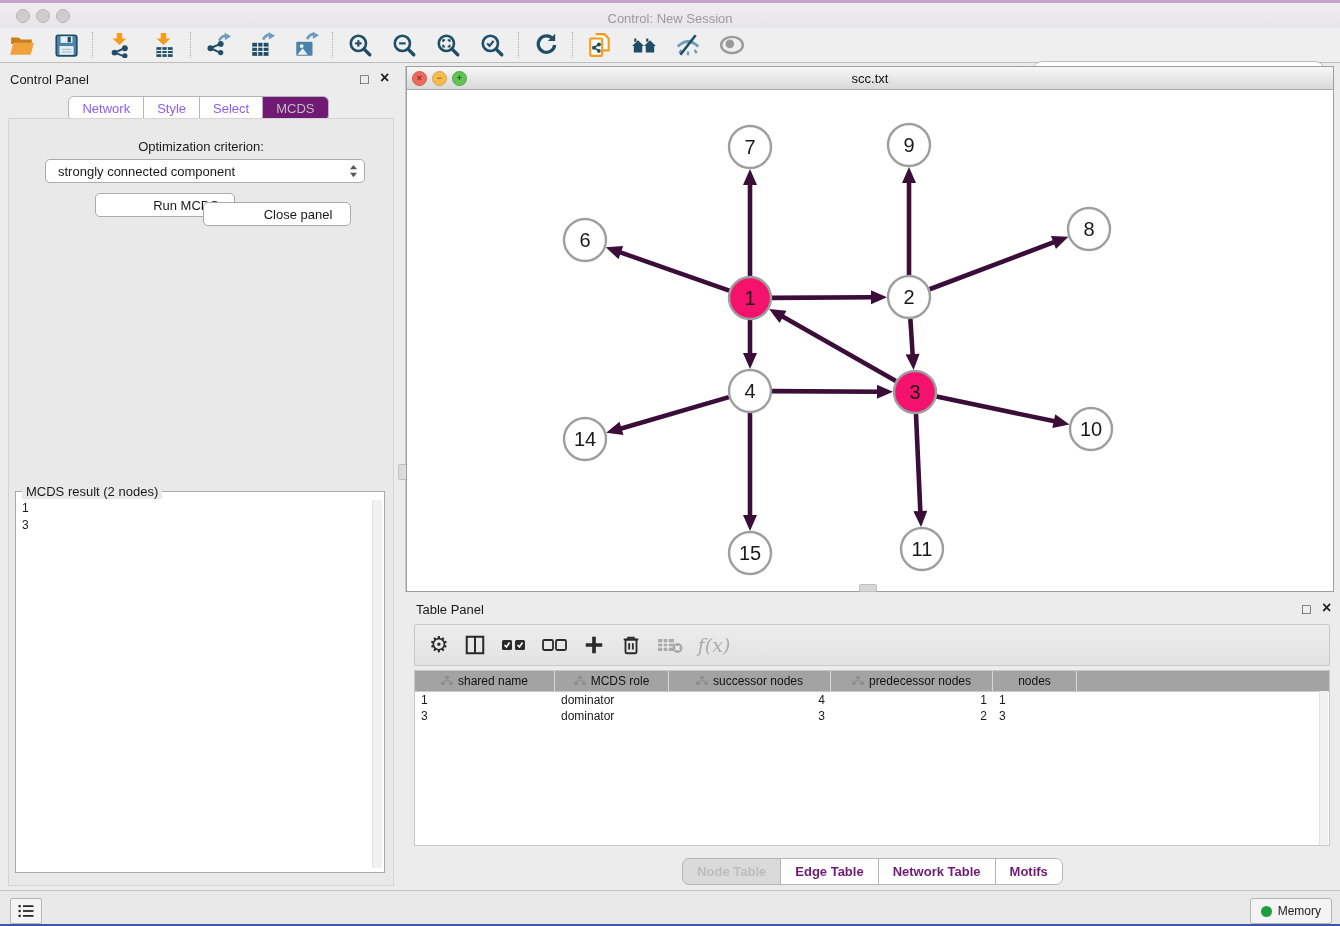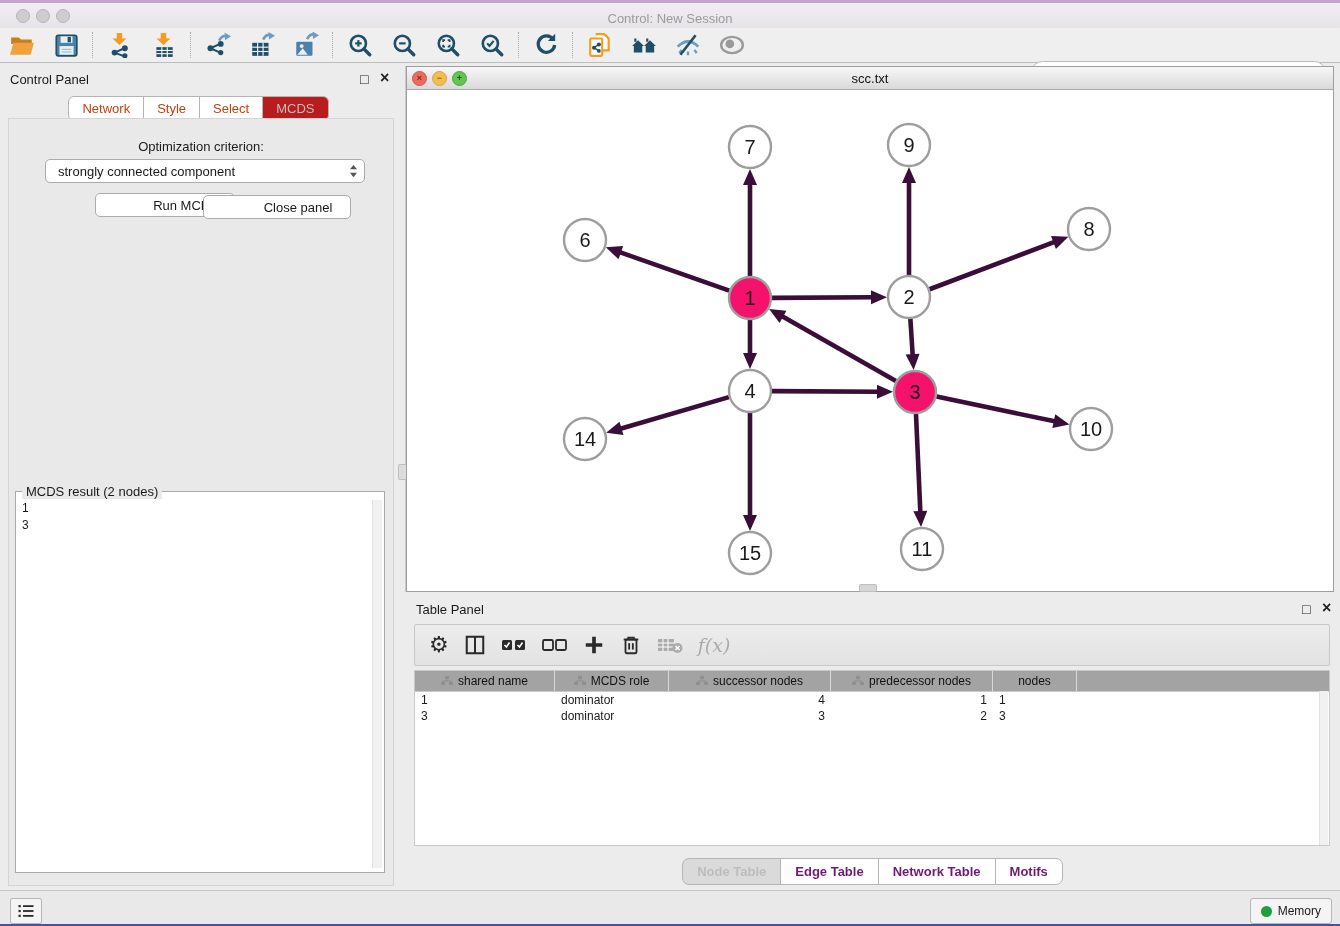--- a/index.html
+++ b/index.html
@@ -21,33 +21,33 @@
   .tb-sep{width:1px;height:26px;border-left:1px dotted #ABABAB;margin:0 4px;flex:0 0 auto;}
   #search-box{right:14px;top:33px;width:286px;height:21px;background:#fff;border:1px solid #BBB;
               border-radius:12px;display:flex;align-items:center;padding-left:7px;}
   #search-box input{border:none;outline:none;flex:1;height:16px;font-size:12px;background:transparent;}
 
   
   #control-panel{left:0;top:66px;width:398px;height:820px;}
   #cp-header{left:10px;top:6px;font-size:13px;color:#1a1a1a;}
   .panel-ctl{font-size:14px;color:#222;}
   #cp-tabs{left:0;top:30px;width:398px;display:flex;justify-content:center;}
-  .tab{border:1px solid #B5B5B5;background:#fff;font-size:13px;padding:4px 13px;margin-left:-1px;color:#c2410c;}
+  .tab{border:1px solid #B5B5B5;background:#fff;font-size:13px;padding:4px 13px;margin-left:-1px;color:#8b5cf6;}
   .tab:first-child{border-top-left-radius:6px;border-bottom-left-radius:6px;}
   .tab:last-child{border-top-right-radius:6px;border-bottom-right-radius:6px;}
-  .tab-active{background:#b91c1c;color:#BFBFBF;}
+  .tab-active{background:#701a75;color:#BFBFBF;}
   #cp-content{left:8px;top:52px;width:384px;height:766px;background:#E9E9E9;border:1px solid #D4D4D4;}
   #opt-label{left:0;top:20px;width:384px;text-align:center;font-size:13px;}
   #opt-select{left:36px;top:40px;width:306px;height:22px;background:#fff;border:1px solid #ABABAB;border-radius:5px;
               display:flex;align-items:center;font-size:13px;padding-left:12px;}
   #opt-stepper{margin-left:auto;margin-right:6px;}
   .btn{background:#fff;border:1px solid #ABABAB;border-radius:5px;height:22px;font-size:13px;
        display:flex;align-items:center;justify-content:center;padding-left:42px;}
   #btn-run{left:86px;top:74px;width:96px;}
-  #btn-close{left:194px;top:76px;width:104px;}
+  #btn-close{left:194px;top:83px;width:104px;}
   #result-group{left:6px;top:372px;width:368px;height:380px;border:1px solid #A9A9A9;background:#fff;}
   #result-legend{left:6px;top:-8px;background:#E9E9E9;padding:0 4px;font-size:13px;}
   #result-text{left:2px;top:8px;width:352px;height:368px;font-size:12px;line-height:17px;white-space:pre;
                padding-left:4px;overflow:hidden;}
   #result-scroll{right:2px;top:8px;width:9px;height:368px;background:#F1F1F1;border-left:1px solid #E2E2E2;}
 
   
   #v-divider{left:405px;top:66px;width:1px;height:526px;background:#C9C9C9;}
   #v-handle{left:398px;top:464px;width:13px;height:14px;background:#DDD;border:1px solid #BFBFBF;border-radius:2px;}
 

